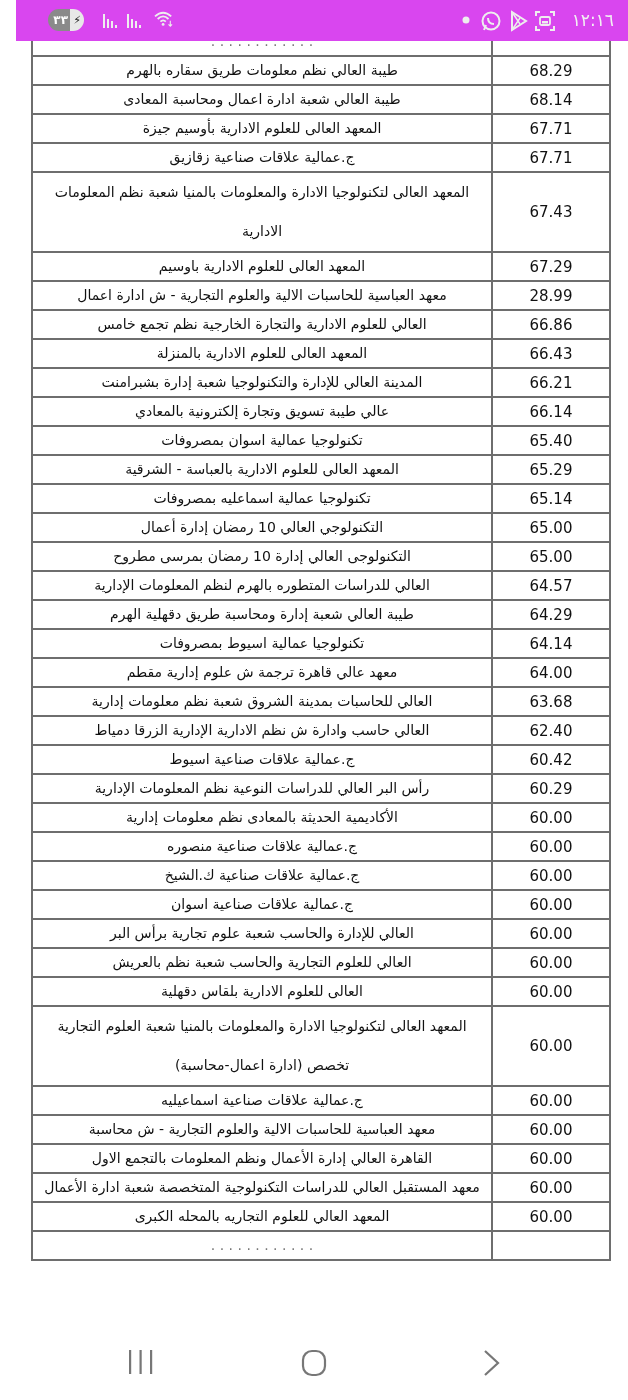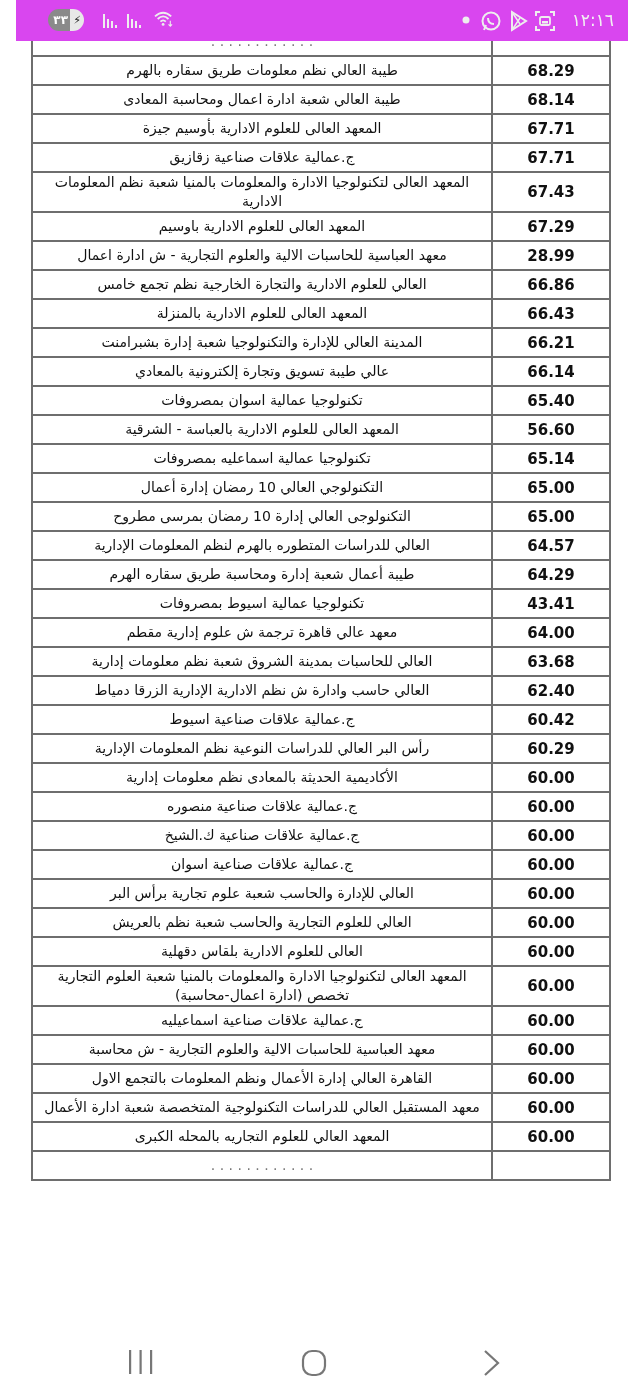--- a/index.html
+++ b/index.html
@@ -28,24 +28,24 @@
     border-collapse:collapse; width:580px;
     direction:rtl;
   }
   td {
     border:2.5px solid #6e6e6e;
     color:#111;
     text-align:center;
     vertical-align:middle;
     padding:0 6px;
   }
-  td.score { width:104px; font-weight:bold; font-size:15px; font-family:"DejaVu Sans", sans-serif;border-radius:8px; }
+  td.score { width:104px; font-weight:normal; font-size:15px; font-family:"DejaVu Sans", sans-serif;border-radius:8px; }
   td.name { font-size:14px; line-height:27px; font-family:"DejaVu Sans", sans-serif; }
   tr.single td { height:24px; }
-  tr.double td.name { line-height:19px; }
+  tr.double td.name { line-height:39px; }
   .nav-bar { position:absolute; left:0; top:1323px; width:628px; height:77px; background:#ffffff; }
   .nav-btn { position:absolute; top:22px; }
 </style>
 </head>
 <body>
 
 <div class="status-bar">
   <div class="battery">
     <div class="lvl">٣٣</div>
     <div class="rest">⚡</div>
@@ -139,45 +139,45 @@
         </tr>
         <tr class="single">
           <td class="score">66.14</td>
           <td class="name">عالي طيبة تسويق وتجارة إلكترونية بالمعادي</td>
         </tr>
         <tr class="single">
           <td class="score">65.40</td>
           <td class="name">تكنولوجيا عمالية اسوان بمصروفات</td>
         </tr>
         <tr class="single">
-          <td class="score">56.60</td>
+          <td class="score">65.29</td>
           <td class="name">المعهد العالى للعلوم الادارية بالعباسة - الشرقية</td>
         </tr>
         <tr class="single">
           <td class="score">65.14</td>
           <td class="name">تكنولوجيا عمالية اسماعليه بمصروفات</td>
         </tr>
         <tr class="single">
           <td class="score">65.00</td>
           <td class="name">التكنولوجي العالي 10 رمضان إدارة أعمال</td>
         </tr>
         <tr class="single">
           <td class="score">65.00</td>
           <td class="name">التكنولوجى العالي إدارة 10 رمضان بمرسى مطروح</td>
         </tr>
         <tr class="single">
           <td class="score">64.57</td>
           <td class="name">العالي للدراسات المتطوره بالهرم لنظم المعلومات الإدارية</td>
         </tr>
         <tr class="single">
           <td class="score">64.29</td>
-          <td class="name">طيبة أعمال شعبة إدارة ومحاسبة طريق سقاره الهرم</td>
-        </tr>
-        <tr class="single">
-          <td class="score">43.41</td>
+          <td class="name">طيبة العالي شعبة إدارة ومحاسبة طريق دقهلية الهرم</td>
+        </tr>
+        <tr class="single">
+          <td class="score">64.14</td>
           <td class="name">تكنولوجيا عمالية اسيوط بمصروفات</td>
         </tr>
         <tr class="single">
           <td class="score">64.00</td>
           <td class="name">معهد عالي قاهرة ترجمة ش علوم إدارية مقطم</td>
         </tr>
         <tr class="single">
           <td class="score">63.68</td>
           <td class="name">العالي للحاسبات بمدينة الشروق شعبة نظم معلومات إدارية</td>
         </tr>

